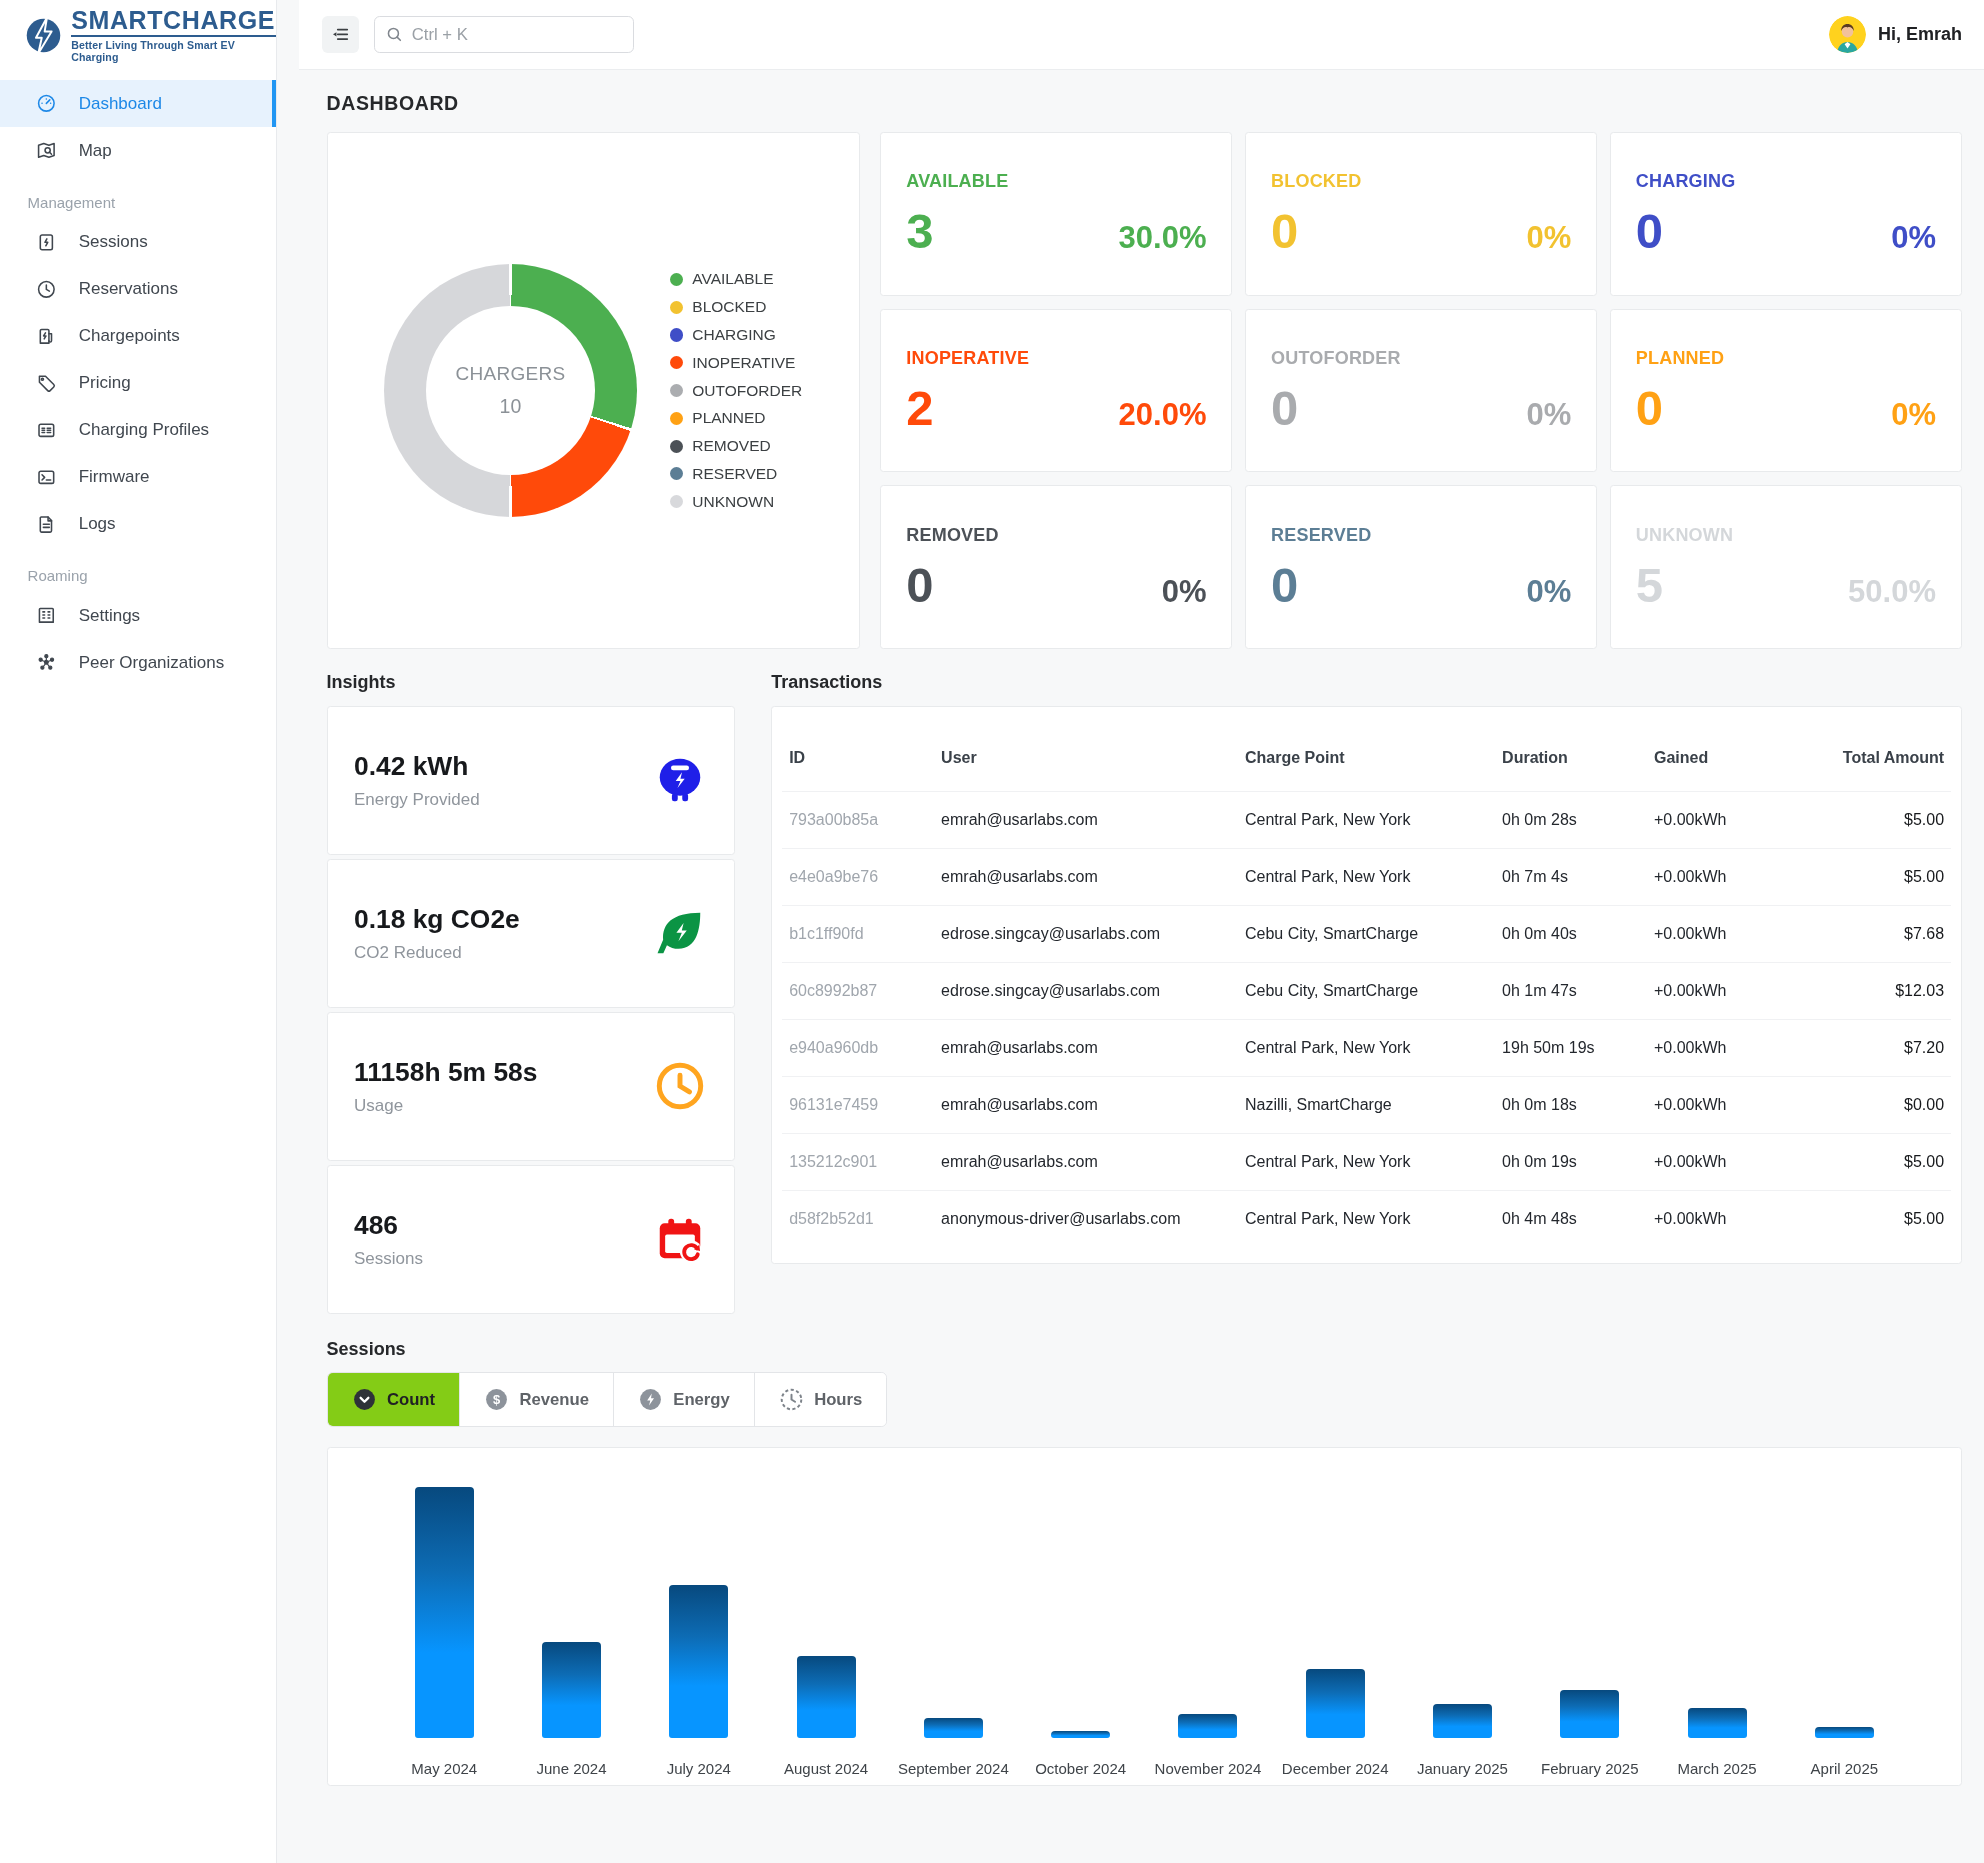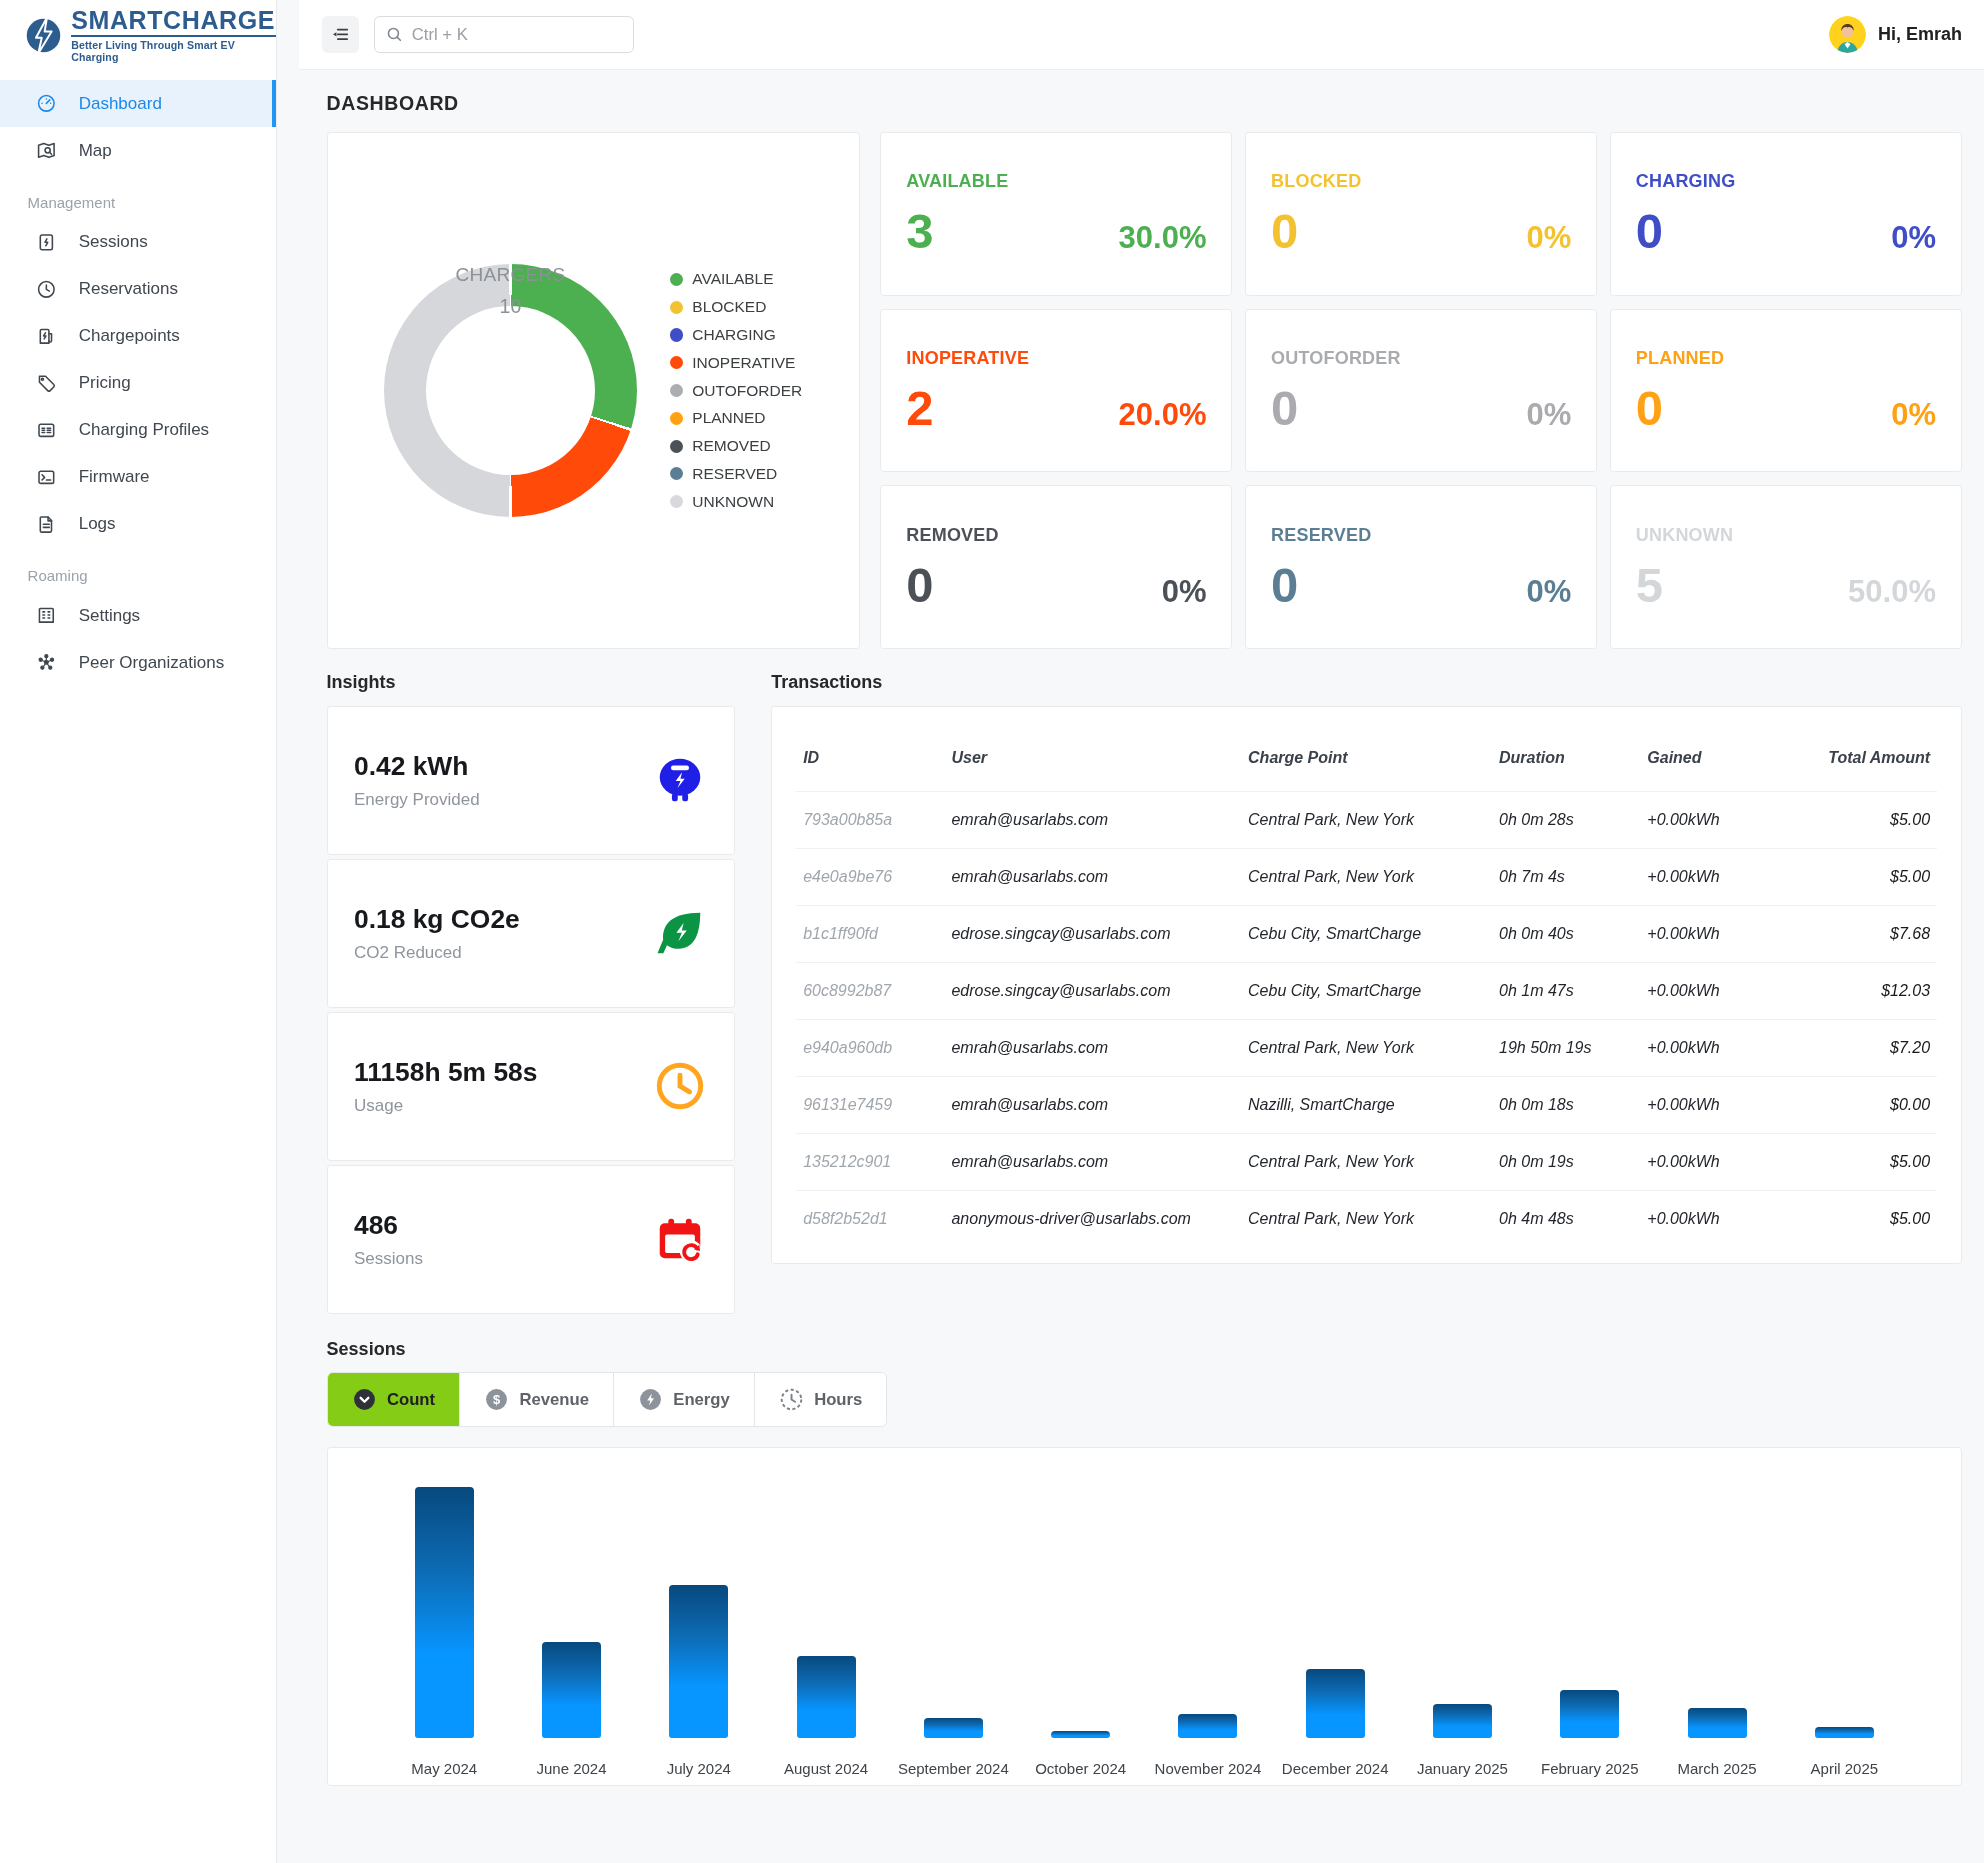--- a/index.html
+++ b/index.html
@@ -35,21 +35,21 @@
   .main { position:absolute; left:299px; top:70px; right:0; bottom:0; padding:22px 23px 0 27.6px; overflow:hidden; }
   .page-title { font-size:19.5px; font-weight:700; letter-spacing:0.6px; color:#26282b; margin-bottom:17px; }
 
   .card { background:#fff; border:0.6px solid #e8eaec; border-radius:3.4px; }
 
   .top-section { display:flex; gap:20.7px; }
   .donut-card { width:533px; height:517px; flex:none; display:flex; align-items:center; justify-content:center; gap:33px; }
   .donut-wrap { width:253px; height:253px; position:relative; flex:none; }
   .donut-ring { width:100%; height:100%; border-radius:50%; }
   .donut-hole { position:absolute; inset:42px; background:#fff; border-radius:50%; }
-  .donut-center { position:absolute; inset:0; display:flex; flex-direction:column; align-items:center; gap:9.2px; color:#8b9197; }
+  .donut-center { position:absolute; inset:0; display:flex; flex-direction:column; align-items:center; justify-content:center; gap:9.2px; color:#8b9197; }
   .donut-center .dc-label { font-size:19px; letter-spacing:0.3px; }
   .donut-center .dc-value { font-size:19.5px; }
   .legend { display:flex; flex-direction:column; gap:9.8px; }
   .legend-item { display:flex; align-items:center; gap:9.2px; }
   .legend-dot { width:13.2px; height:13.2px; border-radius:50%; flex:none; }
   .legend-label { font-size:15.5px; color:#3c4043; }
 
   .status-grid { flex:1; display:grid; grid-template-columns:repeat(3,1fr); grid-template-rows:repeat(3,1fr); gap:12.6px; height:517px; }
   .status-card { display:flex; flex-direction:column; justify-content:center; padding:0 25px; gap:17px; }
   .status-label { font-size:18px; font-weight:700; letter-spacing:0.2px; }
@@ -61,21 +61,21 @@
   .section-title { font-size:18px; font-weight:700; color:#26282b; margin-bottom:12.6px; }
   .insights-col { width:408px; flex:none; }
   .insight-cards { display:flex; flex-direction:column; gap:4px; }
   .insight-card { height:149px; display:flex; align-items:center; justify-content:space-between; padding:0 26.4px; }
   .insight-text { display:flex; flex-direction:column; gap:8px; }
   .insight-value { font-size:26.4px; font-weight:700; color:#17191c; }
   .insight-label { font-size:17px; color:#8f959c; }
   .insight-card svg { width:54px; height:54px; flex:none; }
 
   .transactions-col { flex:1;margin-left:16px; }
-  .transactions-card { padding:15px 24px 16px;font-style:italic; }
+  .transactions-card { padding:15px 10px 16px; }
   table { width:100%; border-collapse:collapse; }
   th { text-align:left; font-size:16px; font-weight:700; color:#3a4149; padding:27.6px 6.9px 24px; }
   th:last-child { text-align:right; }
   td { font-size:16px; color:#23272d; padding:19px 6.9px; border-top:0.6px solid #f0f1f3; }
   td.cell-id { color:#a0a6ad; }
   td.cell-total { text-align:right; font-weight:500; color:#17191c; }
   col.c-id{width:13%} col.c-user{width:26%} col.c-cp{width:22%} col.c-dur{width:13%} col.c-gain{width:12%} col.c-total{width:14%}
 
   .sessions-section { margin-top:25px; }
   .tabs { display:inline-flex; background:#fff; border:0.6px solid #e3e5e8; border-radius:5.7px; overflow:hidden; }

